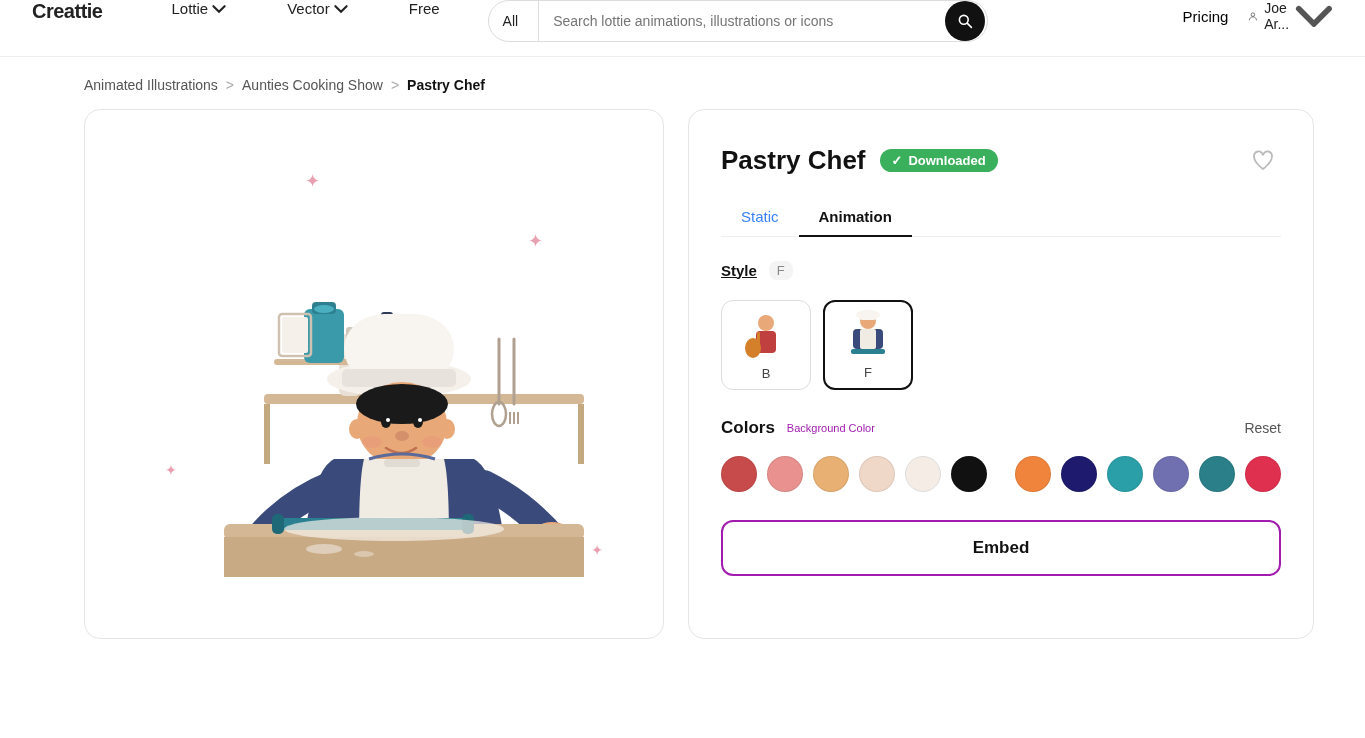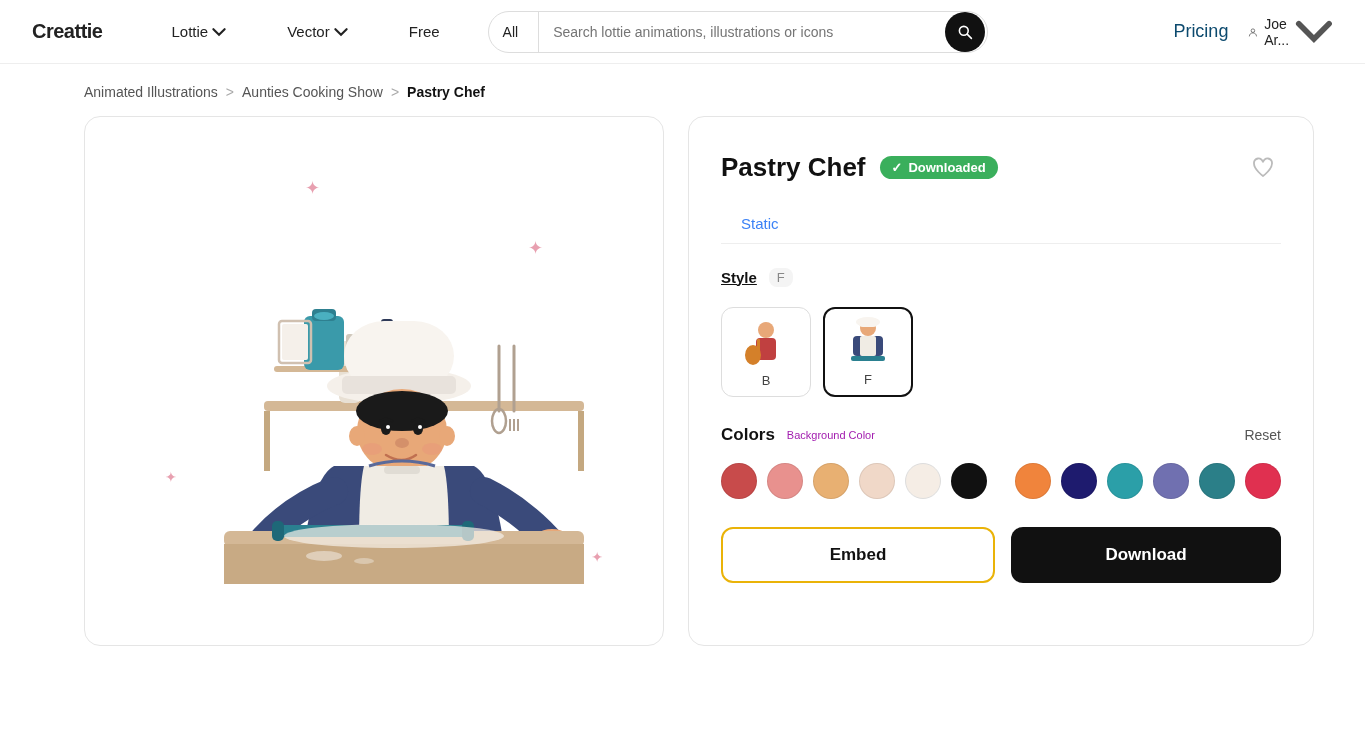--- a/index.html
+++ b/index.html
@@ -1,20 +1,20 @@
 <!DOCTYPE html>
 <html><head>
   <meta charset="utf-8">
   <style>
     * { margin: 0; padding: 0; box-sizing: border-box; }
     body { font-family: -apple-system, BlinkMacSystemFont, 'Segoe UI', sans-serif; background: #fff; color: #222; width: 1365px; height: 738px; overflow: hidden; }
 
     
     .navbar {
-      display: flex; align-items: center; padding: 0 32px; height: 64px;
+      display: flex; align-items: flex-start; padding: 0 32px; height: 57px;
       border-bottom: 1px solid #eee; gap: 32px;
     }
     .logo { font-weight: 800; font-size: 20px; color: #222; letter-spacing: -0.5px; }
     .nav-links { display: flex; align-items: center; gap: 24px; }
     .nav-item { display: flex; align-items: center; gap: 4px; font-size: 15px; cursor: pointer; color: #222; margin-left: 37px; }
     .nav-item svg { width: 14px; height: 14px; }
     .search-bar {
       flex: 1; max-width: 500px; display: flex; align-items: center;
       border: 1.5px solid #ddd; border-radius: 30px; overflow: hidden;
       margin-left: 16px;
@@ -28,21 +28,21 @@
       flex: 1; border: none; outline: none; padding: 0 14px;
       font-size: 14px; color: #999; height: 40px;
     }
     .search-btn {
       background: #111; width: 40px; height: 40px; border-radius: 50%;
       display: flex; align-items: center; justify-content: center;
       cursor: pointer; margin-right: 2px;
     }
     .search-btn svg { width: 16px; height: 16px; fill: #fff; }
     .nav-right { display: flex; align-items: center; gap: 20px; margin-left: auto; }
-    .pricing-link { font-size: 18px; cursor: pointer; color: #0c4a6e; }
+    .pricing-link { font-size: 15px; cursor: pointer; color: #000000; }
     .user-area { display: flex; align-items: center; gap: 6px; cursor: pointer; font-size: 14px; }
     .user-icon { width: 22px; height: 22px; }
 
     
     .breadcrumb {
       display: flex; align-items: center; gap: 8px;
       padding: 20px 84px 16px; font-size: 14px; color: #555;
     }
     .breadcrumb a { color: #555; text-decoration: none; cursor: pointer; }
     .breadcrumb .sep { color: #aaa; }
@@ -127,21 +127,21 @@
     .color-swatches { display: flex; align-items: center; gap: 10px; margin-bottom: 28px; }
     .swatch {
       width: 36px; height: 36px; border-radius: 50%; cursor: pointer;
       border: 1.5px solid rgba(0,0,0,0.08);
     }
     .swatch-gap { width: 8px; }
 
     
     .action-buttons { display: flex; gap: 16px; }
     .btn-embed {
-      flex: 1; padding: 16px; border: 2px solid #eab308; border-radius: 12px;
+      flex: 1; padding: 16px; border: 2px solid #a21caf; border-radius: 12px;
       background: #fff; font-size: 17px; font-weight: 600; cursor: pointer; color: #111;
     }
     .btn-download {
       flex: 1; padding: 16px; border: none; border-radius: 12px;
       background: #111; font-size: 17px; font-weight: 600; cursor: pointer; color: #fff;
     }
   </style>
 </head>
 <body>
 
@@ -315,20 +315,21 @@
       </div>
       <button class="heart-btn">
         <svg viewBox="0 0 24 24">
           <path d="M12 21C12 21 3 14.5 3 8.5a4.5 4.5 0 0 1 9-1 4.5 4.5 0 0 1 9 1C21 14.5 12 21 12 21z"></path>
         </svg>
       </button>
     </div>
 
     <div class="tabs">
       <div class="tab">Static</div>
+      <div class="tab active">Animation</div>
     </div>
 
     <div class="style-row">
       <span class="style-label">Style</span>
       <span class="style-badge">F</span>
     </div>
 
     <div class="style-cards">
 
       <div class="style-card">
@@ -380,17 +381,16 @@
       <div class="swatch" style="background:#f0843c;"></div>
       <div class="swatch" style="background:#1e1b6e;"></div>
       <div class="swatch" style="background:#2b9fa8;"></div>
       <div class="swatch" style="background:#7070b0;"></div>
       <div class="swatch" style="background:#2b7f88;"></div>
       <div class="swatch" style="background:#e03050;"></div>
     </div>
 
     <div class="action-buttons">
       <button class="btn-embed">Embed</button>
-      <button class="btn-download">Download</button>
     </div>
   </div>
 
 </div>
 
 </body></html>

